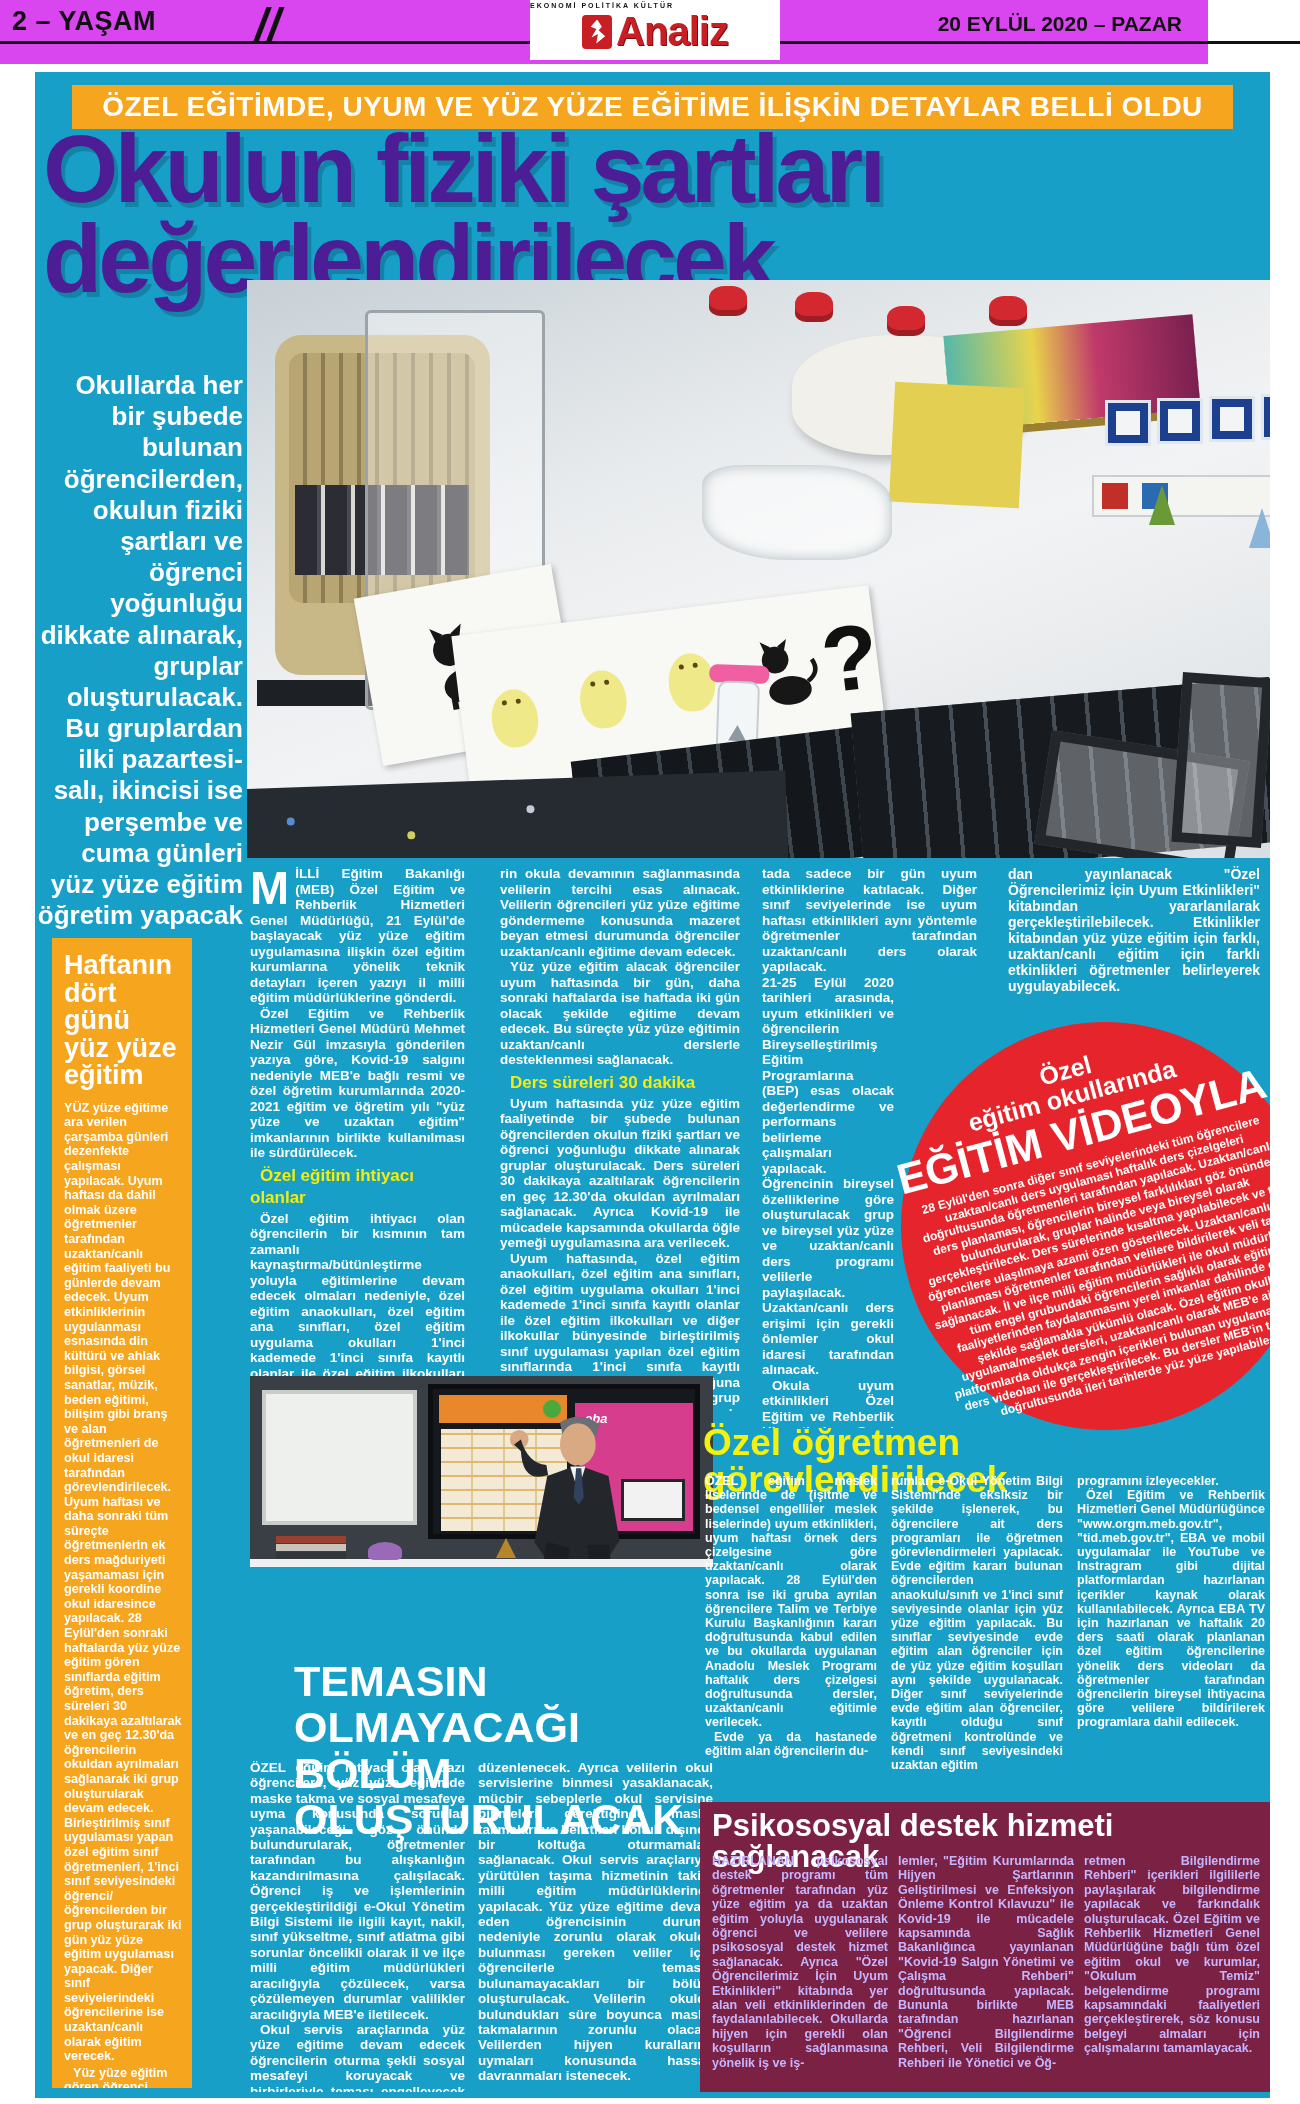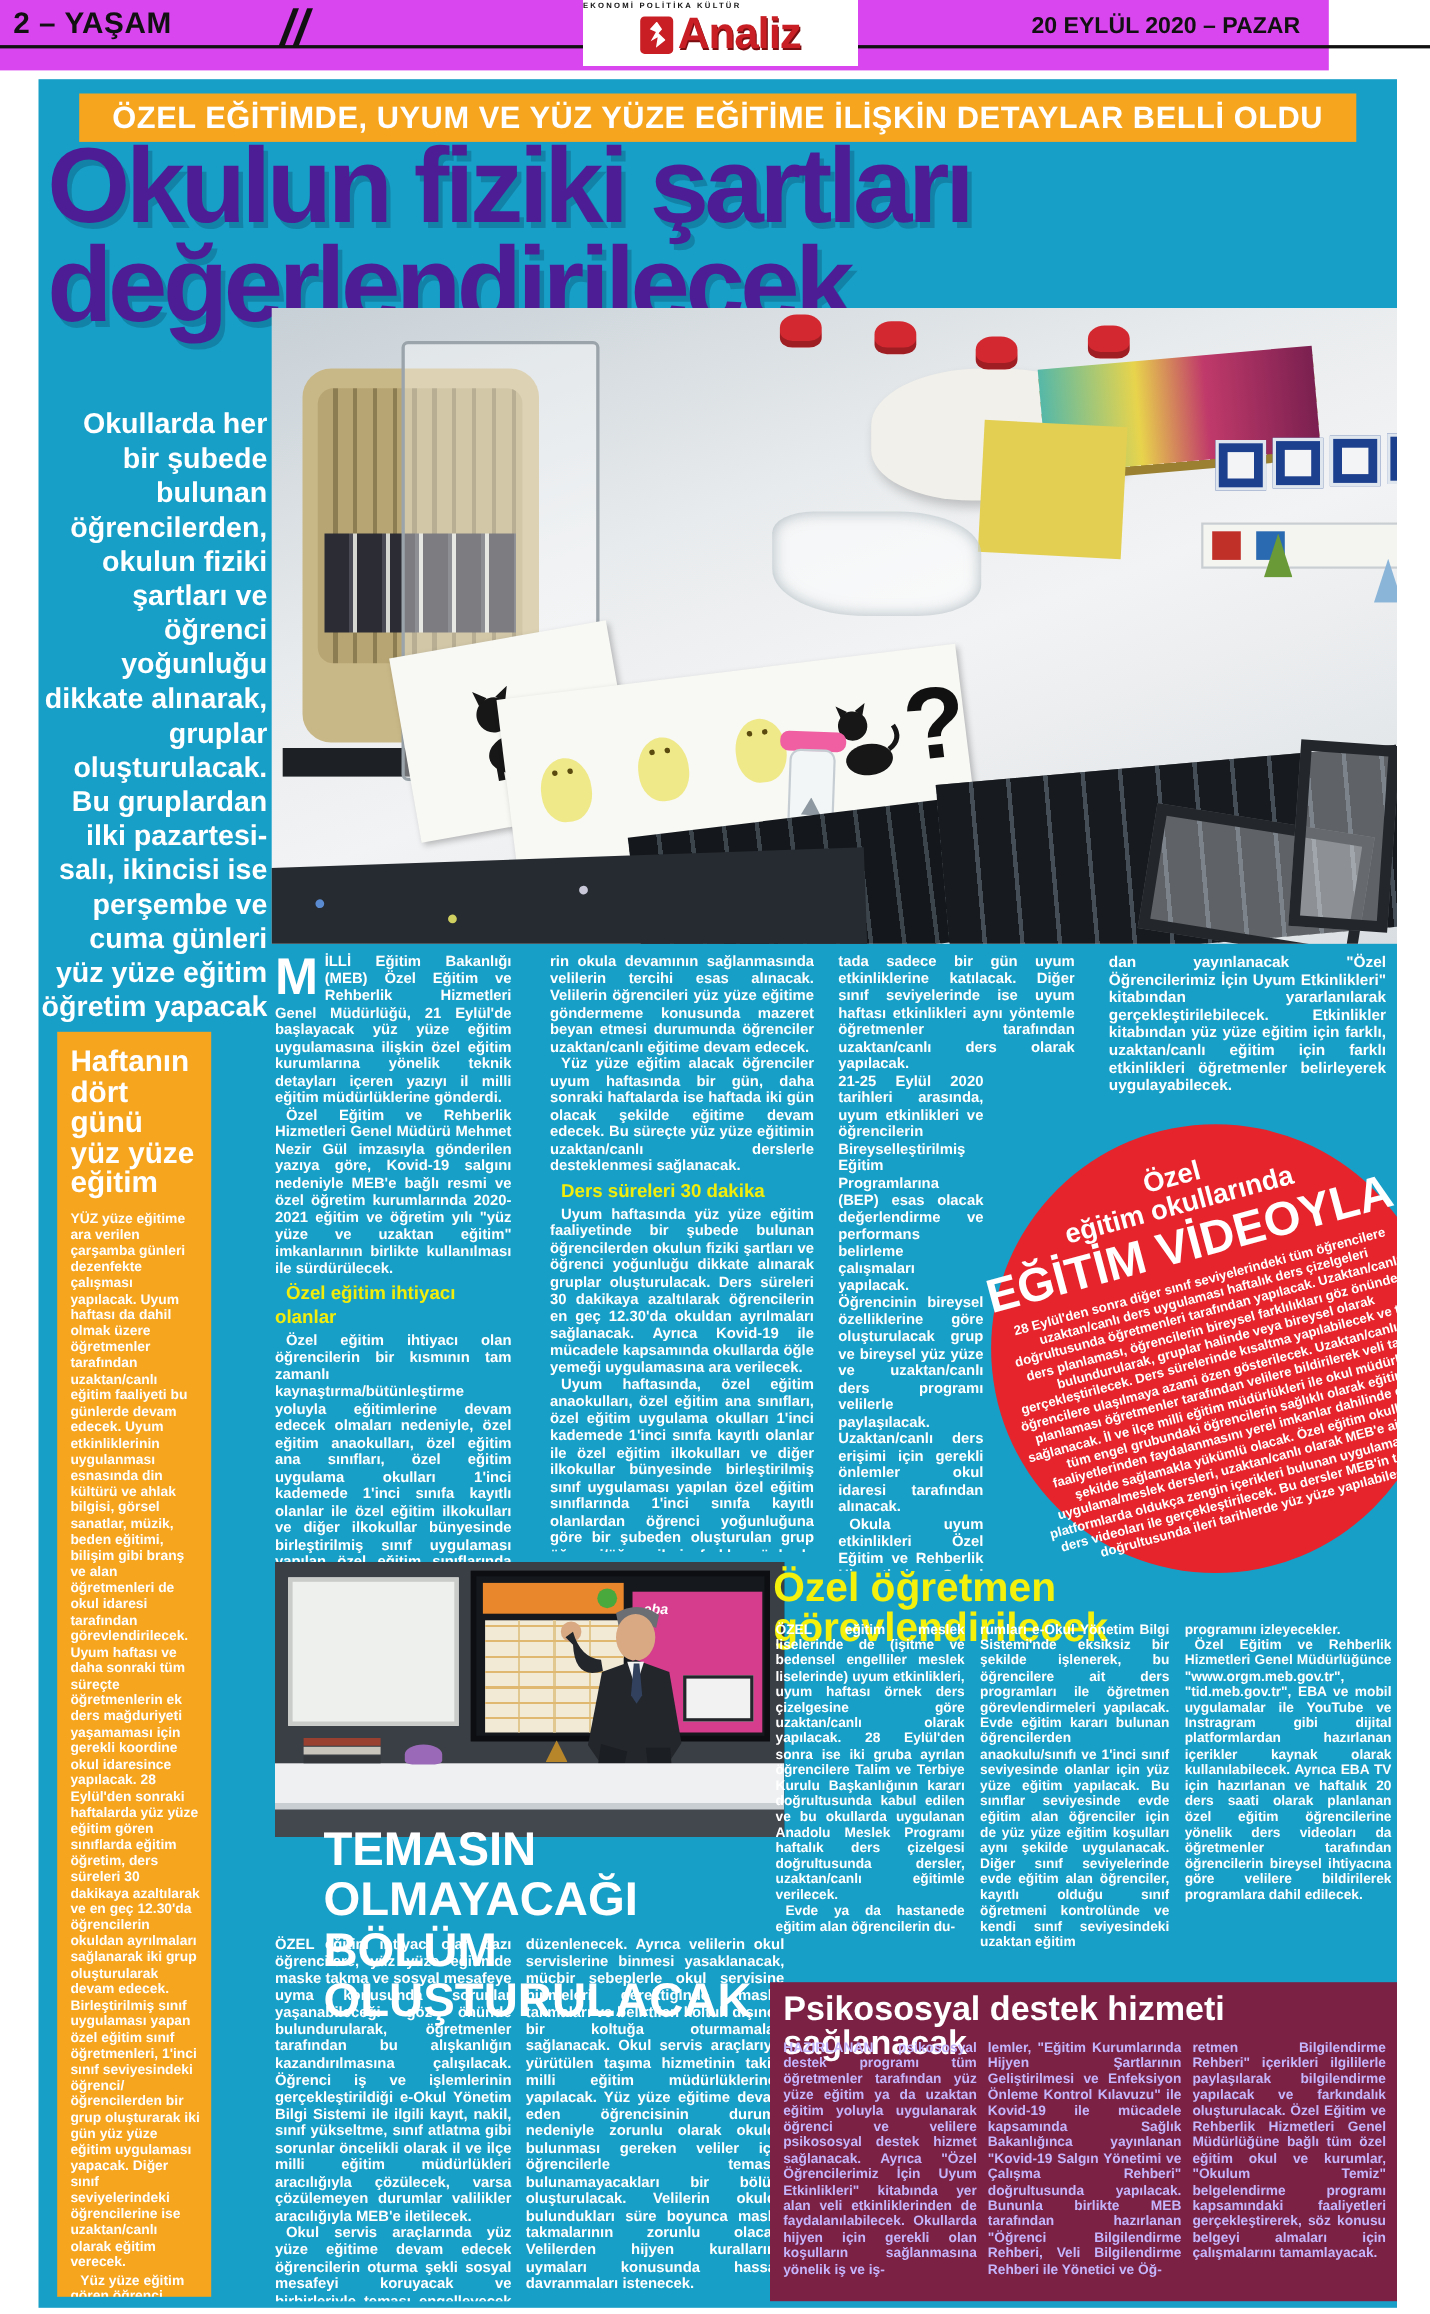--- a/index.html
+++ b/index.html
@@ -95,21 +95,21 @@
   .c3{left:727px;top:794px;width:215px;height:562px;}
   .c3 .narrow{width:132px;}
   .c4{left:973px;top:794px;width:252px;height:130px;font-size:14px;line-height:16px;}
   
   .circle{position:absolute;left:866px;top:950px;width:408px;height:408px;border-radius:50%;background:#e5252b;}
   .circle-inner{position:absolute;left:4px;top:30px;width:400px;transform:rotate(-15deg);color:#fff;text-align:center;}
   .circle-k{font-size:25px;font-weight:700;line-height:1.05;}
   .circle-t{font-size:43px;font-weight:700;letter-spacing:0px;line-height:1.0;margin:2px 0 6px 0;}
   .circle-b{font-size:12px;line-height:1.2;font-weight:700;padding:0 6px;}
   
-  .photo2{position:absolute;left:215px;top:1348px;width:463px;height:250px;background:#0f172a;overflow:hidden;}
+  .photo2{position:absolute;left:215px;top:1304px;width:463px;height:191px;background:#7dd3fc;overflow:hidden;}
   .p2-wall{position:absolute;left:0;top:0;width:463px;height:185px;background:#3a3f45;}
   .p2-board{position:absolute;left:12px;top:14px;width:155px;height:135px;background:#eef0ee;border:4px solid #c9ccc9;}
   .p2-screen{position:absolute;left:178px;top:8px;width:272px;height:155px;background:#15181d;border:5px solid #0c0e11;}
   .p2-orange{position:absolute;left:6px;top:6px;width:128px;height:28px;background:#e8872b;}
   .p2-eba-dot{position:absolute;right:6px;top:5px;width:18px;height:18px;border-radius:50%;background:#49a93c;}
   .p2-sched{position:absolute;left:8px;top:40px;width:126px;height:102px;background:#f3ead6;
       background-image:repeating-linear-gradient(0deg,transparent 0 12px,#e0b870 12px 14px),repeating-linear-gradient(90deg,transparent 0 30px,#e0c890 30px 32px);}
   .p2-pink{position:absolute;left:142px;top:14px;width:118px;height:128px;background:#d63d8c;}
   .p2-eba-label{position:absolute;left:10px;top:8px;color:#fff;font-size:13px;font-weight:700;font-style:italic;}
   .p2-tablet{position:absolute;right:8px;bottom:10px;width:64px;height:42px;background:#f2f2f2;border:3px solid #23262b;}

